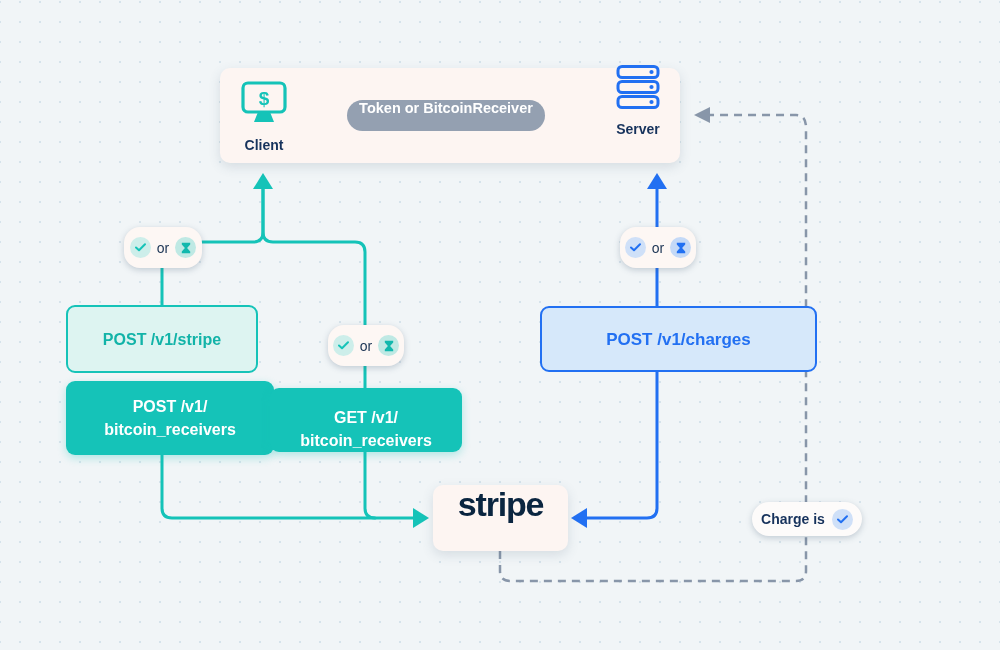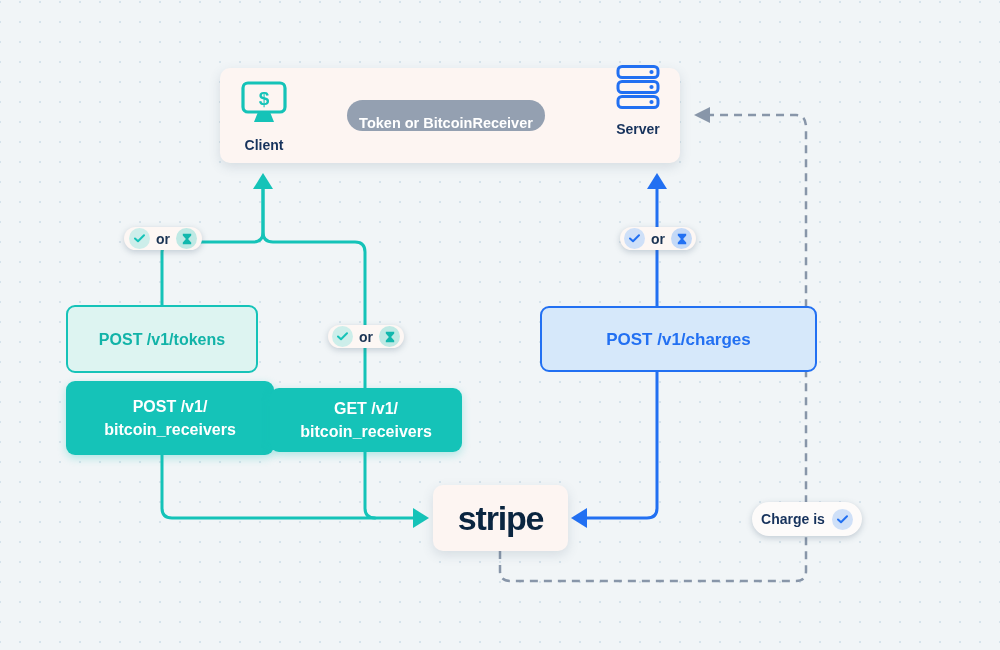--- a/index.html
+++ b/index.html
@@ -20,29 +20,29 @@
     box-shadow:0 4px 12px rgba(70,95,120,.16);
   }
   .endpoint{position:absolute;width:64px;text-align:center;z-index:2;}
   .endpoint .lbl{font-size:14px;font-weight:bold;color:#16325c;margin-top:1px;}
   .client-group{left:232px;top:80px;}
   .server-group{left:606px;top:64px;}
 
   .token-pill{
     left:347px;top:100px;width:198px;height:31px;
     background:#94a0b1;border-radius:16px;
-    display:flex;align-items:flex-end;justify-content:center;
+    display:flex;align-items:flex-start;justify-content:center;
     color:#ffffff;font-size:14.5px;font-weight:bold;
   }
 
   .or-pill{
-    height:23px;background:#fdf7f4;border-radius:16px;
+    height:41px;background:#fdf7f4;border-radius:16px;
     box-shadow:0 2px 6px rgba(70,95,120,.28);
     display:flex;align-items:center;justify-content:center;gap:6px;
-    font-size:14px;font-weight:bold;color:#1a3353;
+    font-size:14px;font-weight:normal;color:#1a3353;
   }
   .or-pill-left{left:124px;top:227px;width:78px;}
   .or-pill-mid{left:328px;top:325px;width:76px;}
   .or-pill-right{left:620px;top:227px;width:76px;}
   .mini-circle{width:21px;height:21px;border-radius:50%;
     display:flex;align-items:center;justify-content:center;flex:0 0 auto;}
   .teal-soft{background:#cdeeea;color:#15c3b8;}
   .teal-soft2{background:#bfe9e4;color:#12b8ad;}
   .blue-soft{background:#cfe0f8;color:#2270f2;}
   .blue-soft2{background:#c4d9f7;color:#2270f2;}
@@ -50,29 +50,29 @@
   .api-box{
     border-radius:9px;display:flex;flex-direction:column;
     align-items:center;justify-content:center;
     font-size:16px;font-weight:bold;text-align:center;line-height:23px;
   }
   .tokens-box{left:66px;top:305px;width:192px;height:68px;
     background:#ddf4f1;border:2.5px solid #15c3b8;color:#12b3a8;}
   .post-receivers-box{left:66px;top:381px;width:208px;height:74px;
     background:#15c3b8;color:#ffffff;box-shadow:0 3px 8px rgba(21,195,184,.3);align-items:center;}
   .get-receivers-box{left:270px;top:388px;width:192px;height:64px;
-    background:#15c3b8;color:#ffffff;box-shadow:0 3px 8px rgba(21,195,184,.3);}
+    background:#15c3b8;color:#ffffff;box-shadow:0 3px 8px rgba(21,195,184,.3);justify-content:flex-end;}
   .charges-box{left:540px;top:306px;width:277px;height:66px;
     background:#d6e8fa;border:2.5px solid #2270f2;color:#2270f2;font-size:17px;}
 
   .stripe-box{
     left:433px;top:485px;width:135px;height:66px;
     background:#fdf5f2;border-radius:10px;
     box-shadow:0 4px 12px rgba(70,95,120,.16);
-    display:flex;align-items:center;justify-content:center;
+    display:flex;align-items:flex-start;justify-content:center;
   }
   .stripe-word{font-size:34px;font-weight:800;color:#0a2540;letter-spacing:-1.2px;}
 
   .charge-pill{
     left:752px;top:502px;width:110px;height:34px;
     background:#fdfbfa;border-radius:17px;
     box-shadow:0 2px 6px rgba(70,95,120,.28);
     display:flex;align-items:center;justify-content:center;gap:7px;
     font-size:14px;font-weight:bold;color:#16325c;
   }
@@ -174,21 +174,21 @@
     </span>
     <span>or</span>
     <span class="mini-circle blue-soft2">
       <svg width="10" height="12" viewBox="0 0 10 12">
           <path d="M0.8 0.8 H9.2 V2.4 L6.1 6 L9.2 9.6 V11.2 H0.8 V9.6 L3.9 6 L0.8 2.4 Z" fill="currentColor"></path>
         </svg>
     </span>
   </div>
 
   <div class="node api-box tokens-box">
-    <span>POST /v1/tokens</span>
+    <span>POST /v1/stripe</span>
   </div>
 
   <div class="node api-box post-receivers-box">
     <span>POST /v1/</span>
     <span>bitcoin_receivers</span>
   </div>
 
   <div class="node api-box get-receivers-box">
     <span>GET /v1/</span>
     <span>bitcoin_receivers</span>

